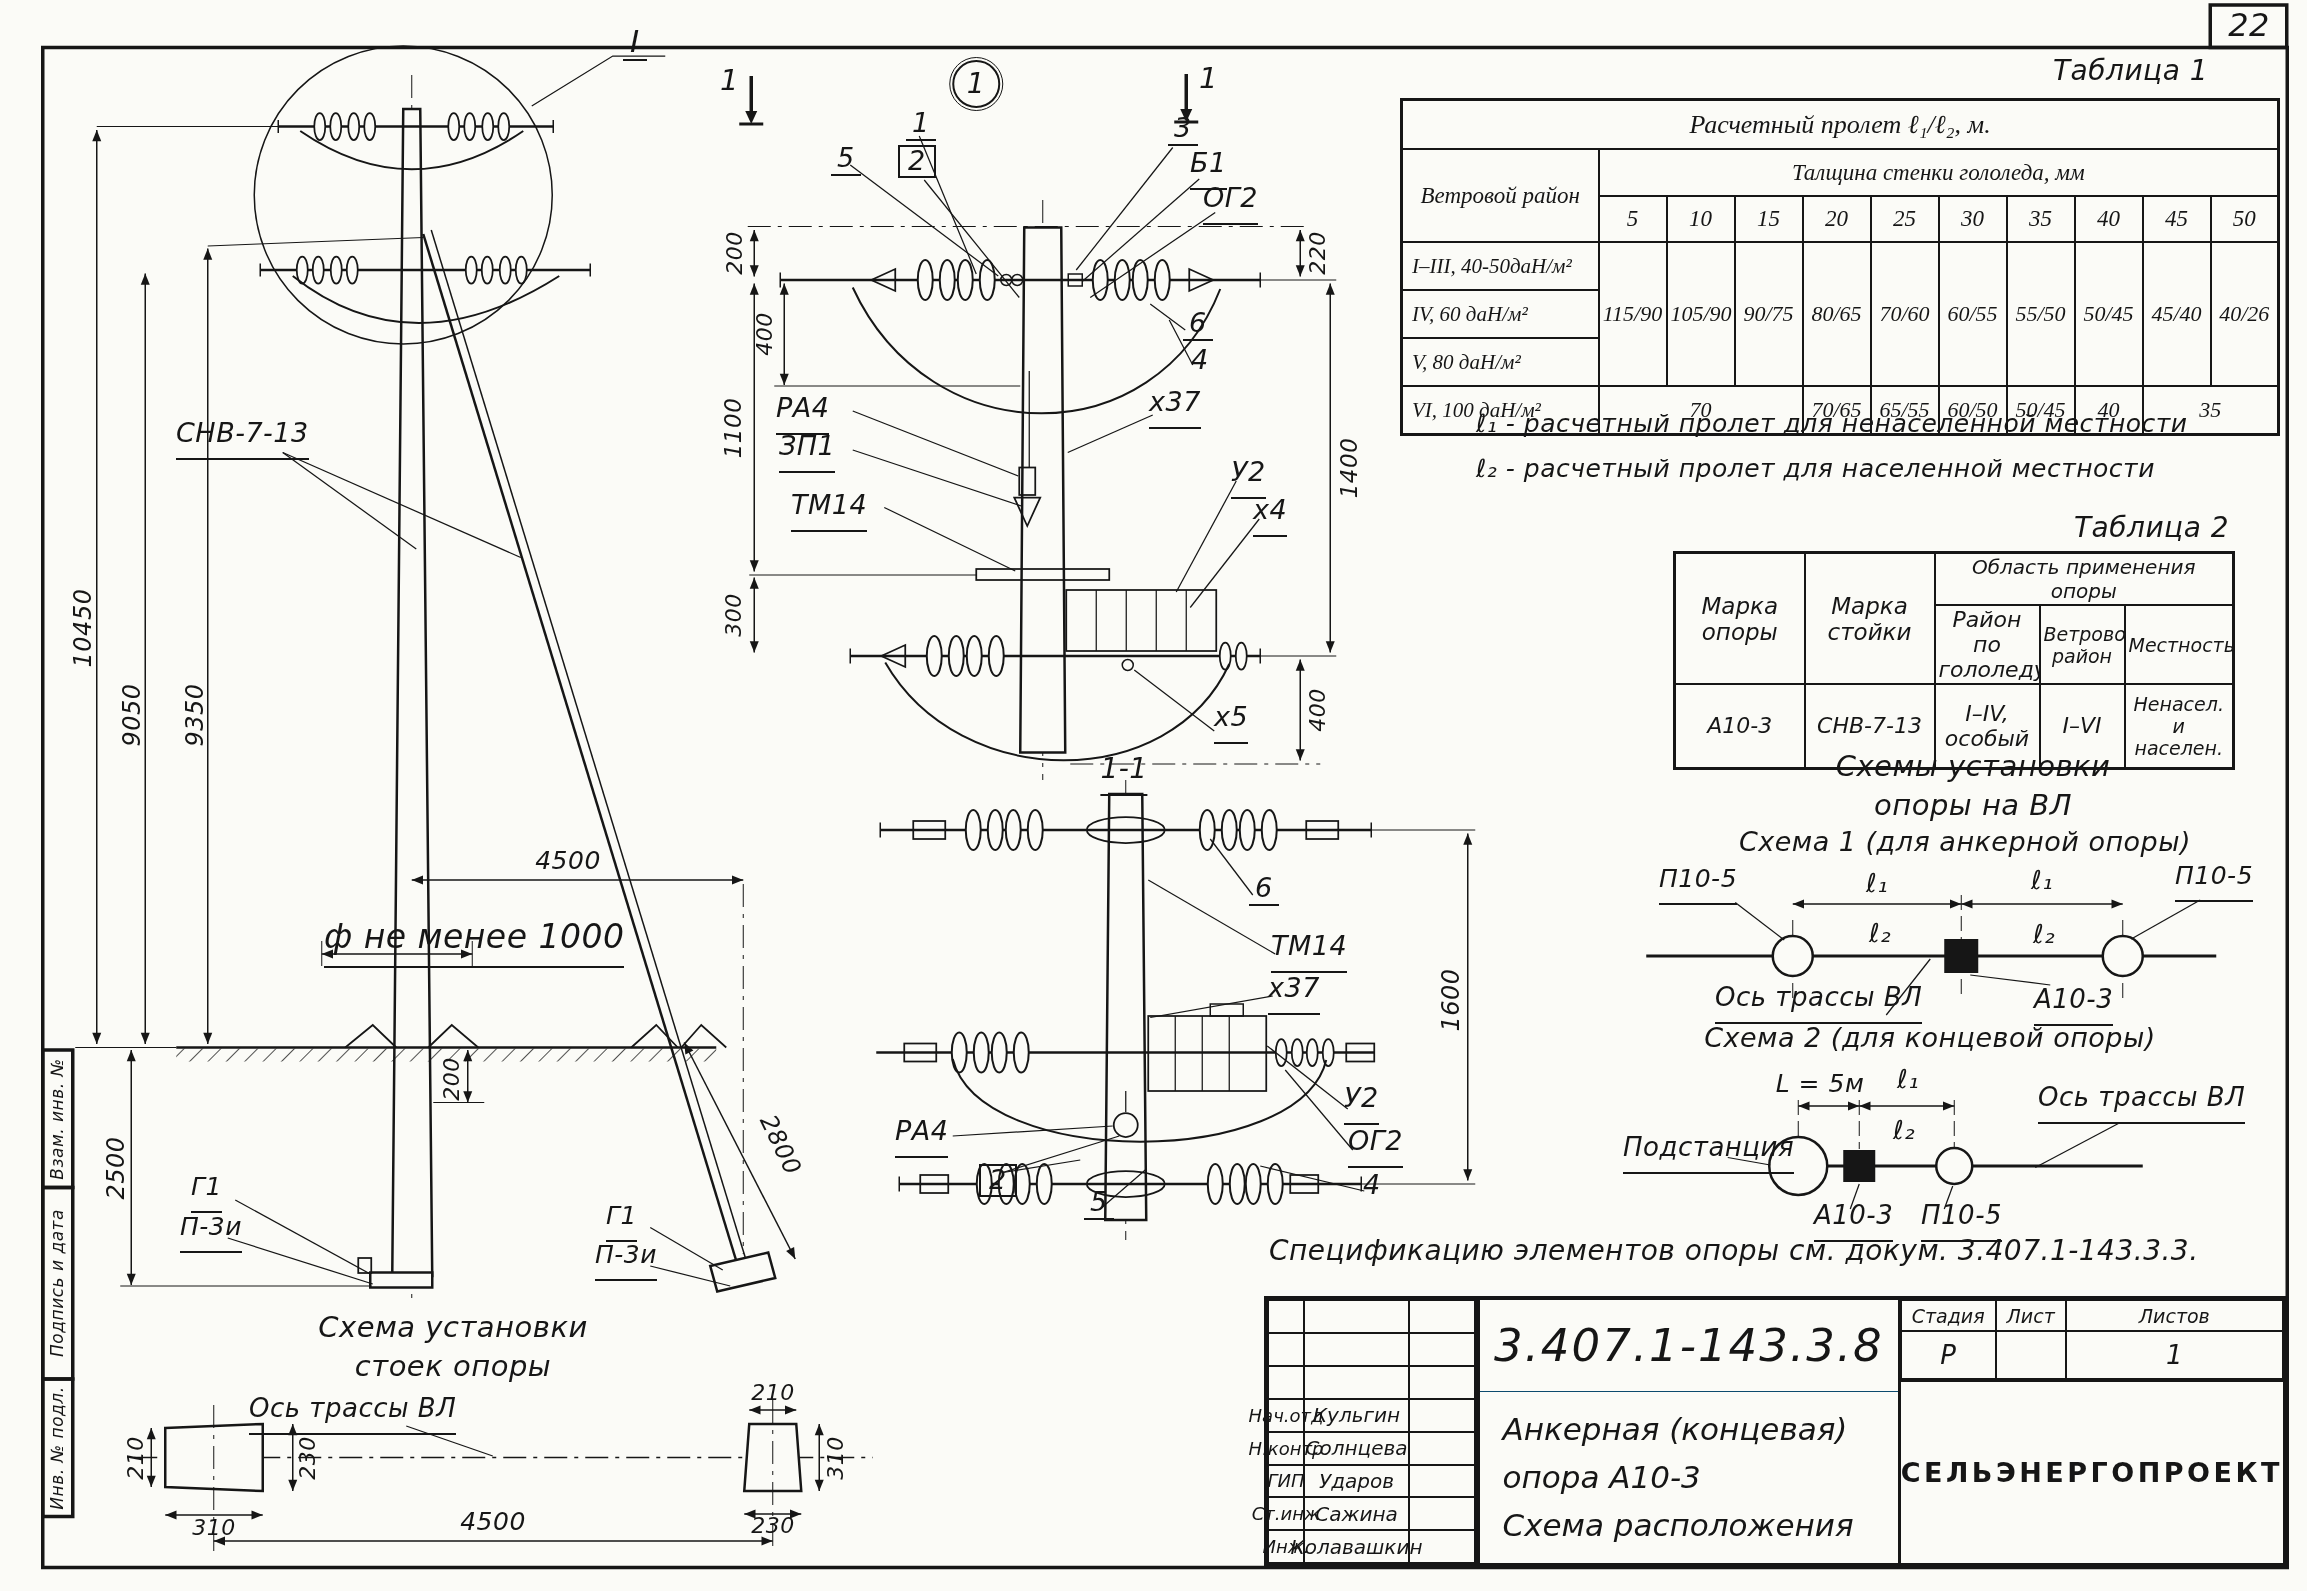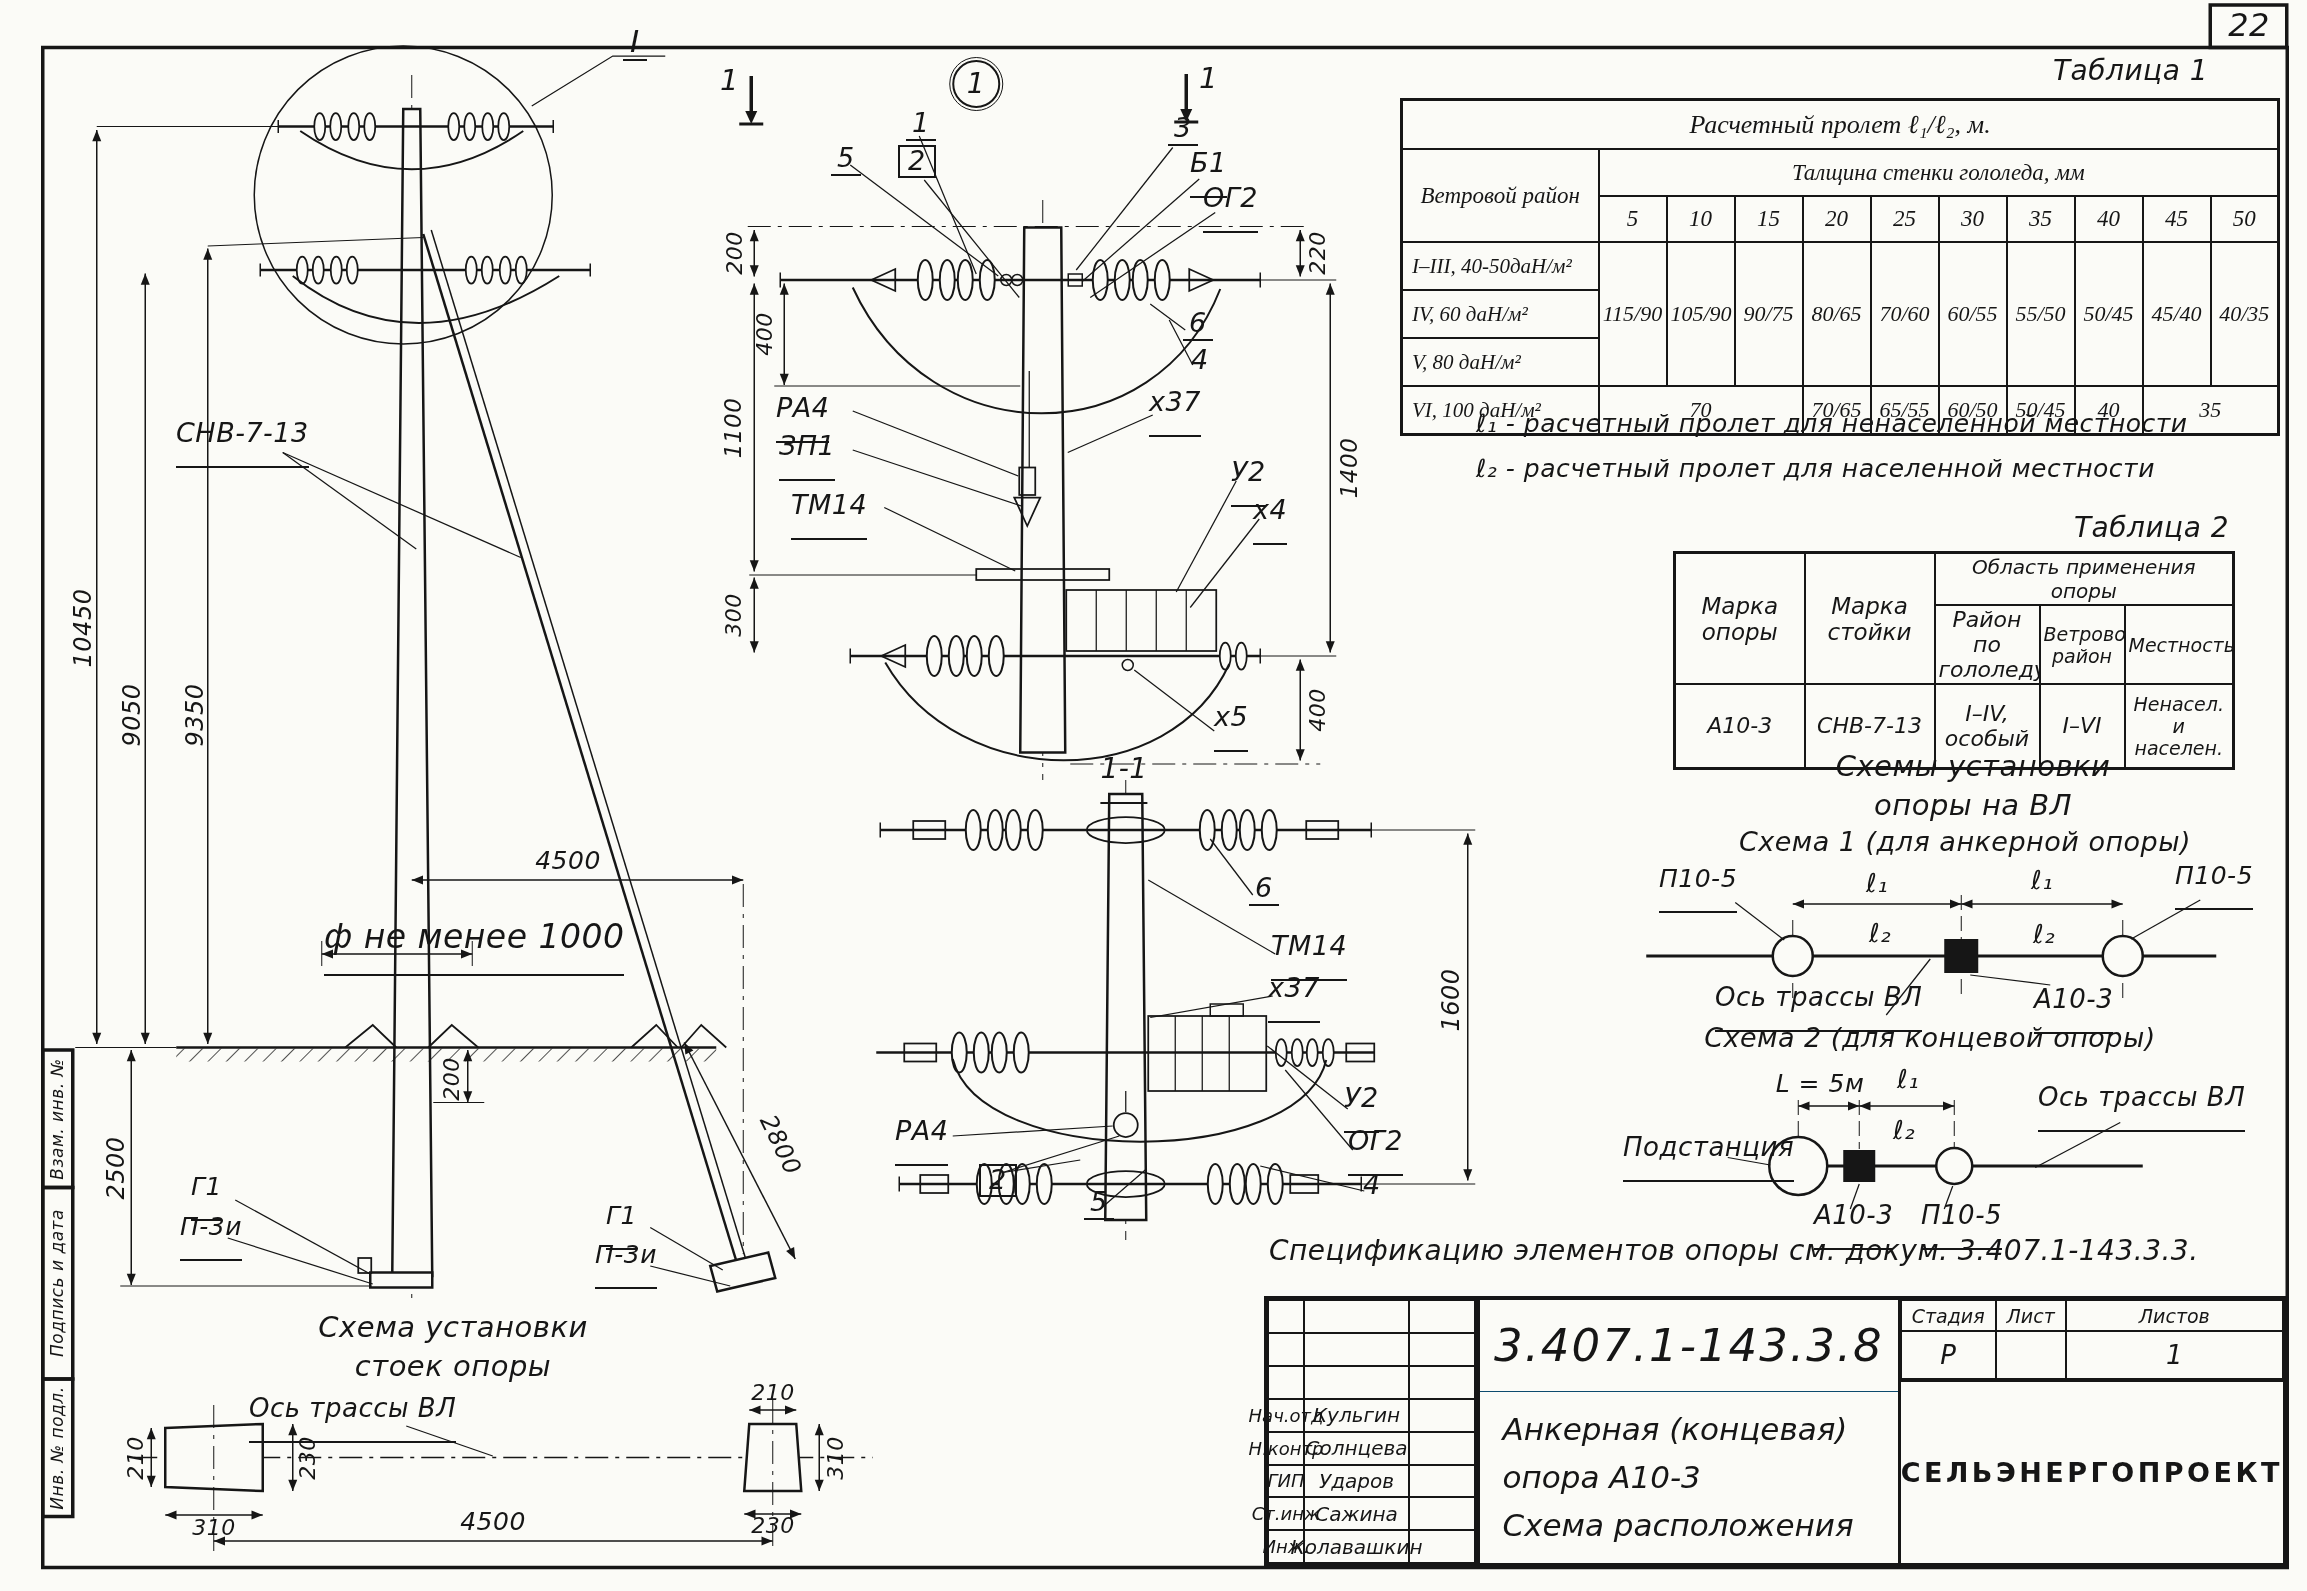--- a/index.html
+++ b/index.html
@@ -1,20 +1,20 @@
 <!DOCTYPE html>
 <html style="font-size:8px"><head>
 <meta charset="utf-8">
 <style>
   html,body{margin:0;padding:0;background:#9a9a96;}
   .sheet{position:relative;width:2307px;height:1591px;background:#fbfbf7;overflow:hidden;
          font-family:"DejaVu Sans",sans-serif;color:#161616;}
   svg{position:absolute;left:0;top:0;}
   .lbl{position:absolute;font-style:italic;white-space:nowrap;color:#161616;line-height:1.05;letter-spacing:0.5px;}
-  .u{border-bottom:2px solid #161616;padding-bottom:19px;}
+  .u{border-bottom:2px solid #161616;padding-bottom:11px;}
   .cx{transform:translateX(-50%);}
   .cc{transform:translate(-50%,-50%);}
   .rc{transform:translate(-50%,-50%) rotate(-90deg);}
   .bx{border:2px solid #161616;padding:0 8px 1px 8px;}
   table{position:absolute;border-collapse:collapse;table-layout:fixed;background:#fbfbf7;}
   td{border:2px solid #161616;text-align:center;vertical-align:middle;font-style:italic;color:#161616;
      padding:1px 3px;overflow:hidden;}
   .t1{border:3.5px solid #161616;width:872px;}
   .t1 td{font-size:22px;}
   .t1 .tt{font-size:26px;height:45px;}
@@ -419,21 +419,21 @@
     <td class="rl">I–III, 40-50даН/м²</td>
     <td class="fr" rowspan="3">115/90</td>
     <td class="fr" rowspan="3">105/90</td>
     <td class="fr" rowspan="3">90/75</td>
     <td class="fr" rowspan="3">80/65</td>
     <td class="fr" rowspan="3">70/60</td>
     <td class="fr" rowspan="3">60/55</td>
     <td class="fr" rowspan="3">55/50</td>
     <td class="fr" rowspan="3">50/45</td>
     <td class="fr" rowspan="3">45/40</td>
-    <td class="fr" rowspan="3">40/35</td>
+    <td class="fr" rowspan="3">40/26</td>
   </tr>
   <tr>
           <td class="rl">IV, 60 даН/м²</td>
         </tr>
   <tr>
           <td class="rl">V, 80 даН/м²</td>
         </tr>
   <tr>
     <td class="rl">VI, 100 даН/м²</td>
     <td colspan="3">70</td>

